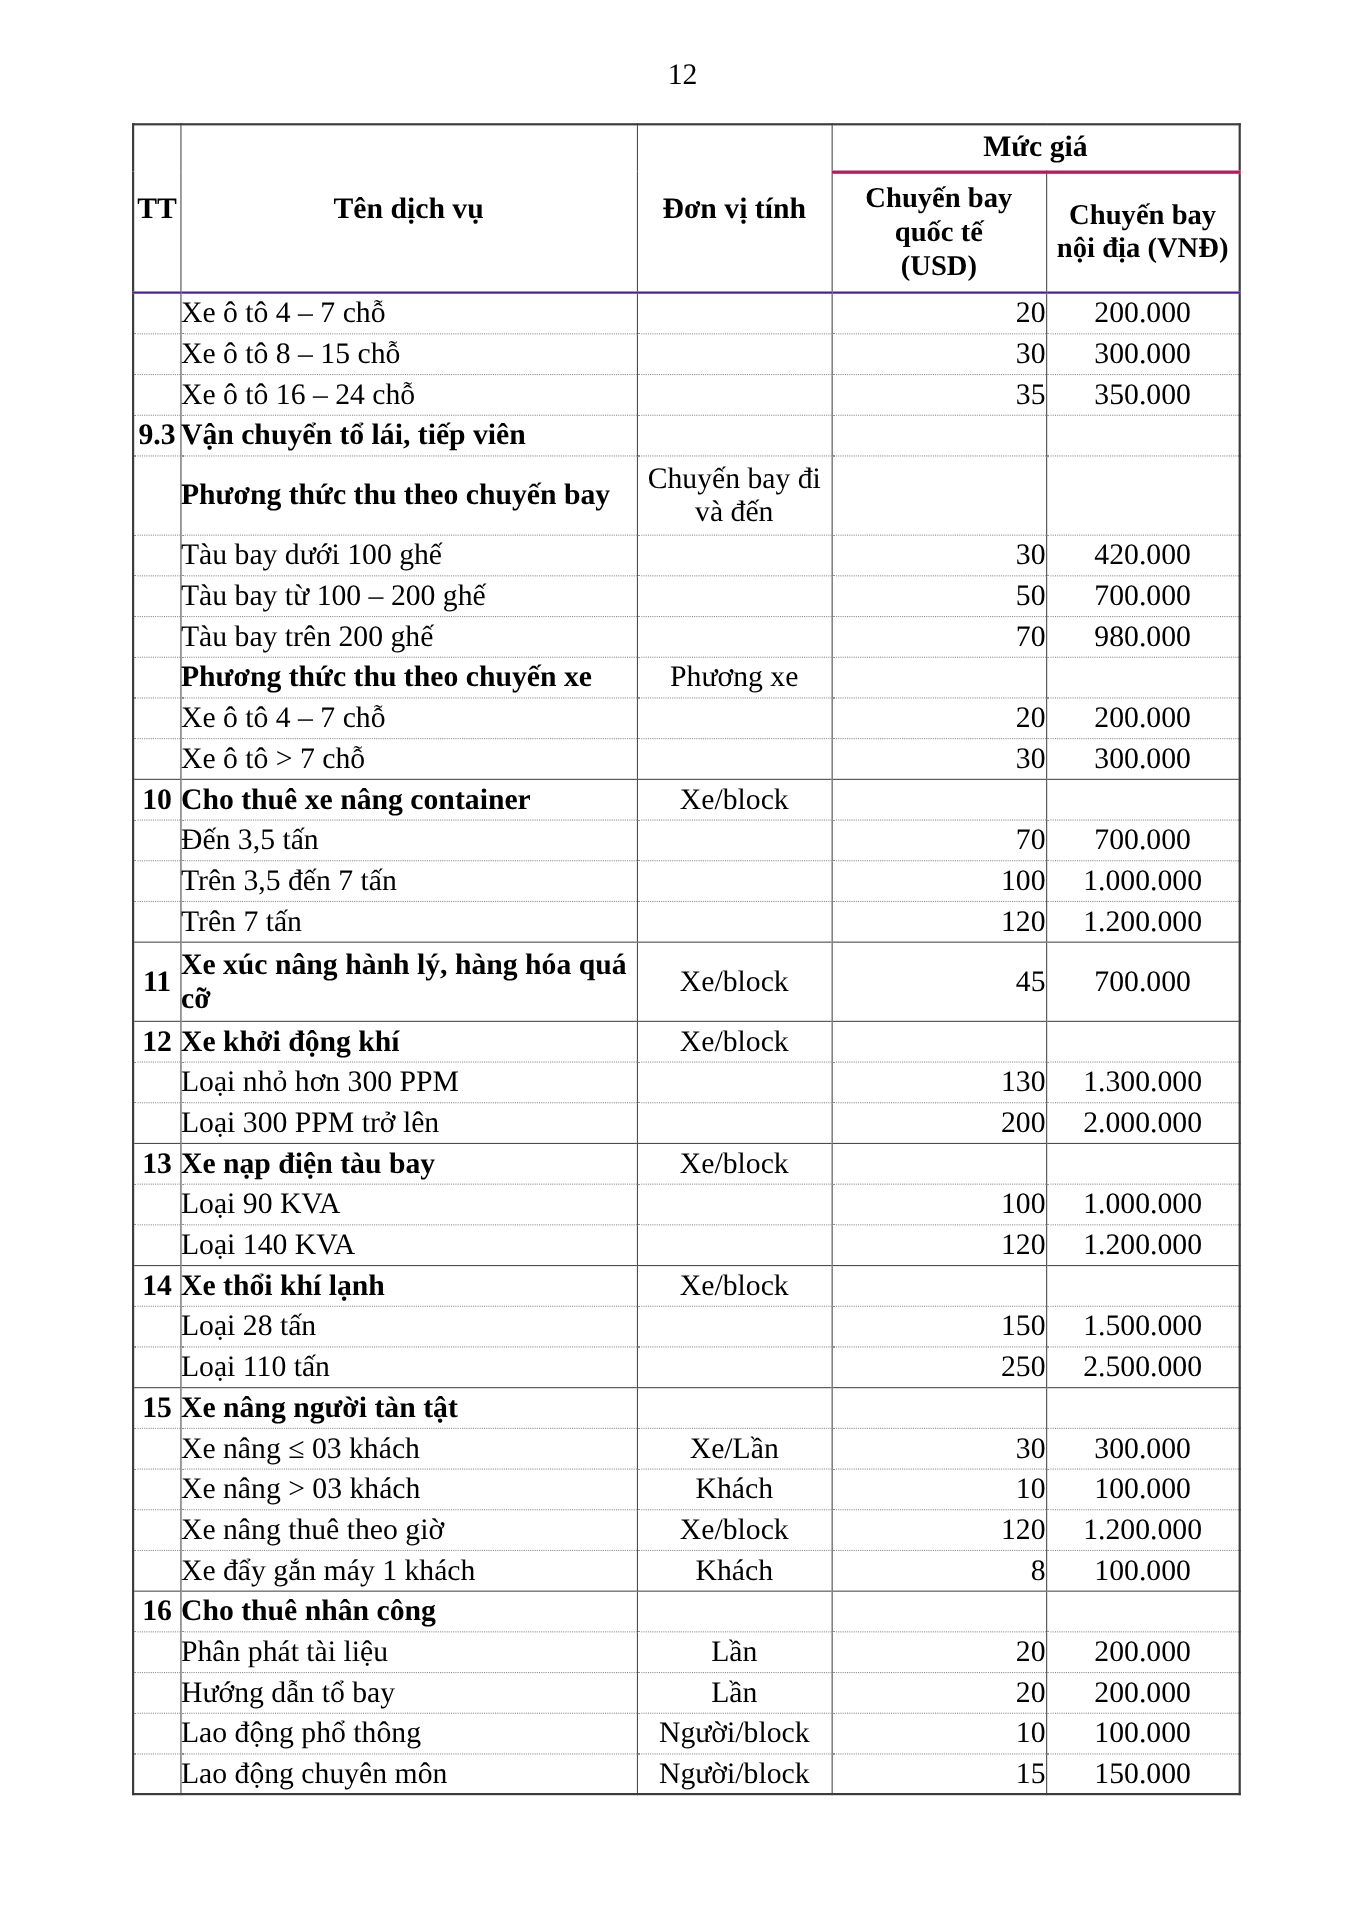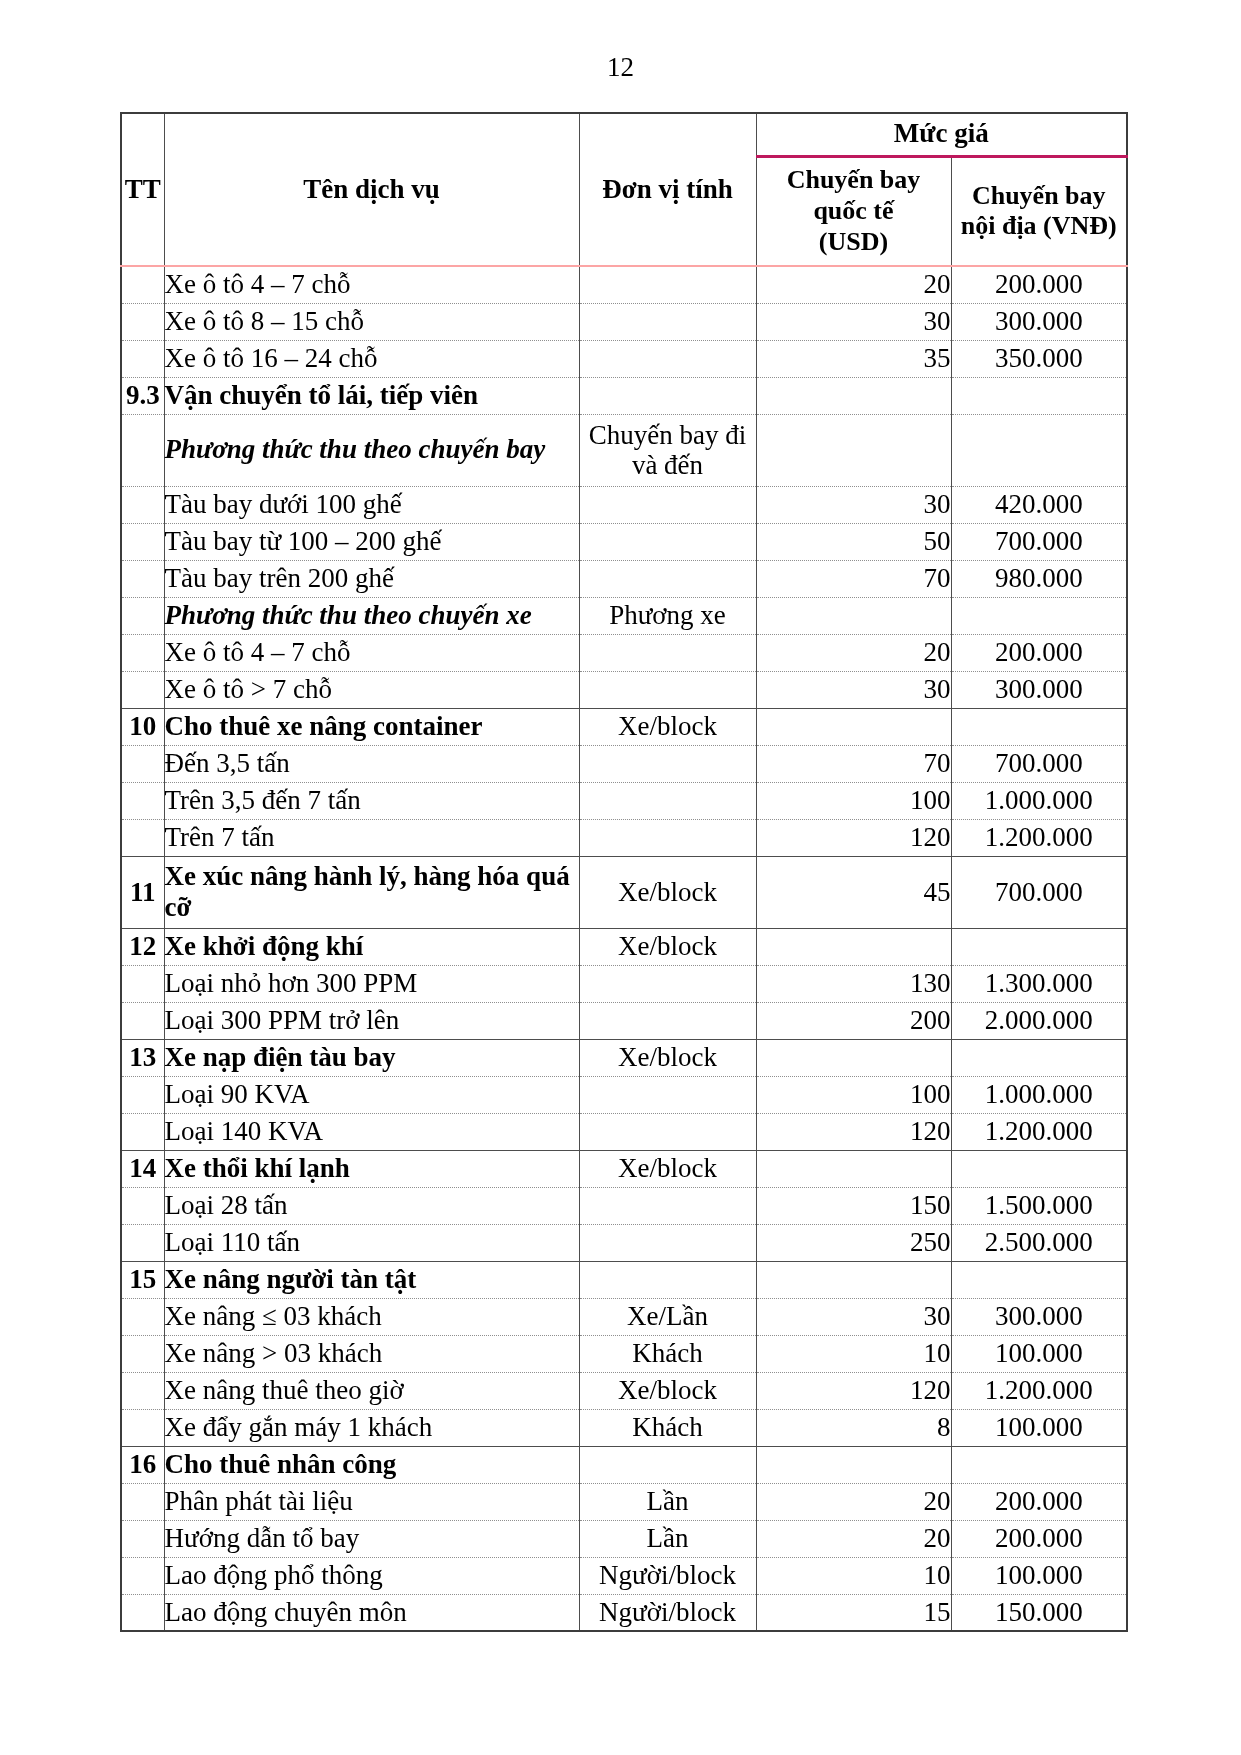--- a/index.html
+++ b/index.html
@@ -49,37 +49,37 @@
 
   
   thead th {
     font-weight: bold;
     text-align: center;
     line-height: 1.18;
   }
   tr.hrow1 { height: 43px; }
   tr.hrow2 { height: 110px; }
   th.c-group { border-bottom: 3px solid #be185d; }
-  thead tr.hrow2 th, thead th[rowspan] { border-bottom: 2px solid #fca5a5; }
+  thead tr.hrow2 th, thead th[rowspan] { border-bottom: 2px solid #4c1d95; }
   th.sub { white-space: pre-line; font-size: 26px; }
 
   
   tbody tr { height: 37px; }
   tbody tr.tall { height: 72px; }
   tbody tr.top-dotted td { border-top: 1px dotted #8f8f8f; }
   tbody tr.top-solid  td { border-top: 1.5px solid #4d4d4d; }
 
   td.c-tt   { text-align: center; font-weight: bold; }
   td.c-name { text-align: left; padding-left: 14px; padding-right: 6px; line-height: 1.15; }
   td.c-unit { text-align: center; line-height: 1.12; }
   td.c-usd  { text-align: right; padding-right: 13px; }
   td.c-vnd  { text-align: center; padding-right: 13px; }
 
   tr.row-section td.c-name { font-weight: bold; }
-  tr.row-method  td.c-name { font-weight: bold; font-style: italic; }
+  tr.row-method  td.c-name { font-weight: bold; }
 </style>
 </head>
 <body>
 
 <div class="page-number">12</div>
 
 <table class="pricing">
   <colgroup>
     <col class="w-tt">
       <col class="w-name">

